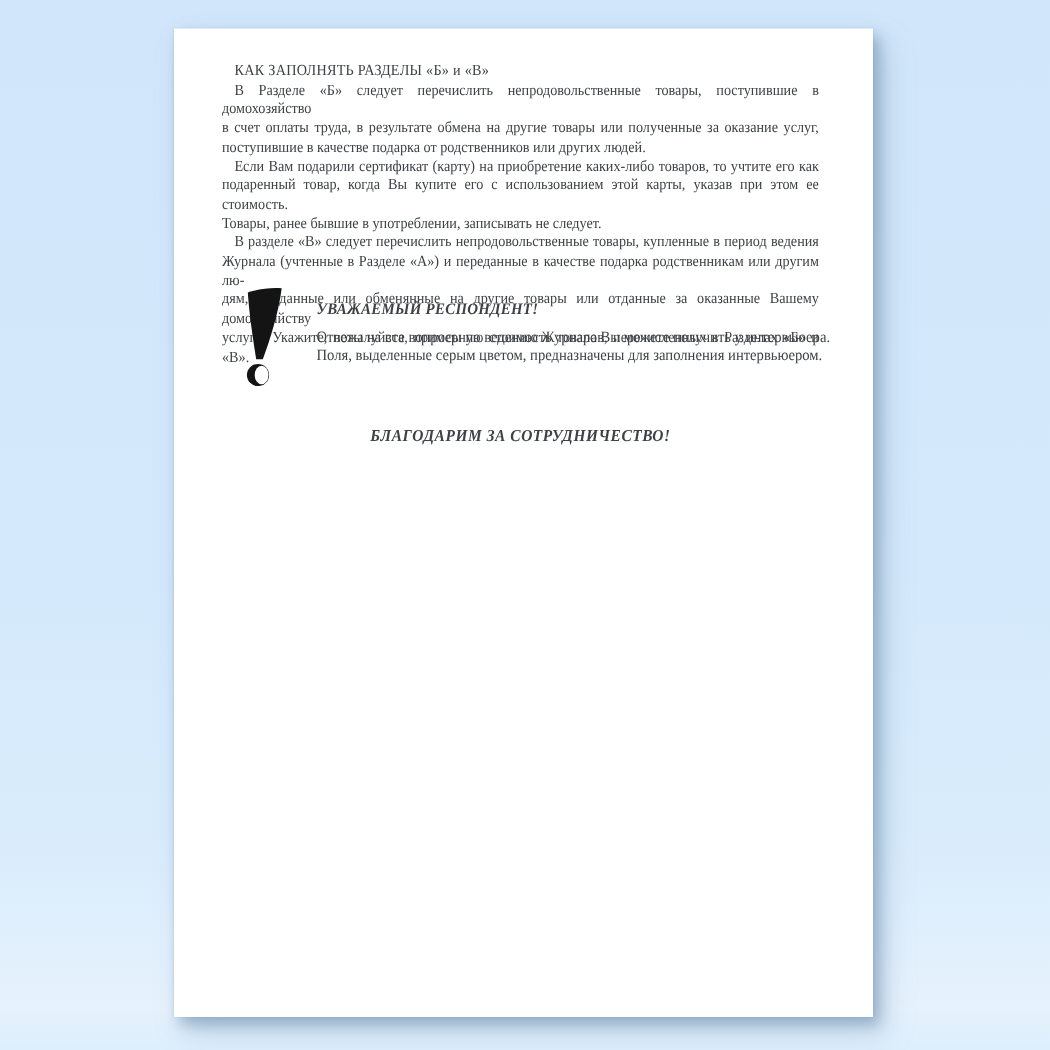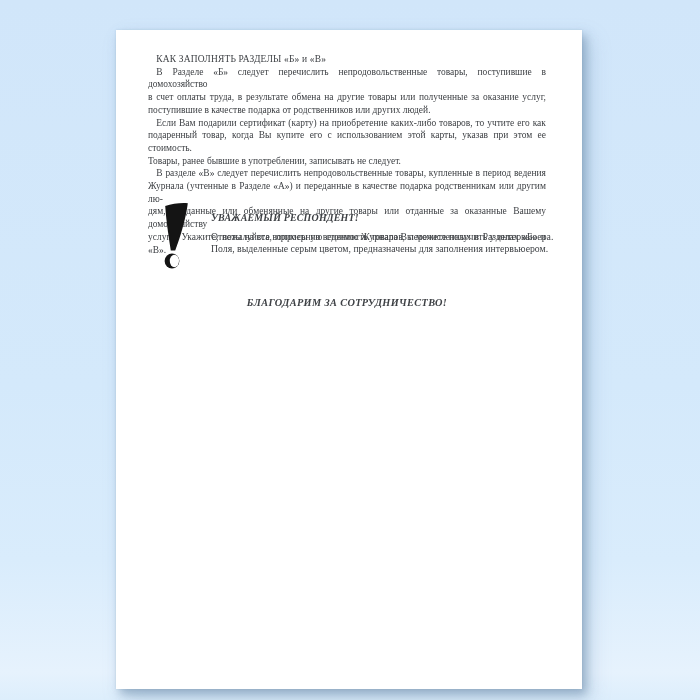--- a/index.html
+++ b/index.html
@@ -5,21 +5,21 @@
   html, body { margin: 0; padding: 0; }
   body {
     width: 700px; height: 700px; overflow: hidden;
     font-family: "Liberation Serif", "DejaVu Serif", serif;
   }
   .scene {
     position: relative; width: 700px; height: 700px;
     background: linear-gradient(180deg, #d1e6fa 0%, #d4e9fb 55%, #d9ecfc 80%, #e6f2fd 96%, #ddeefc 100%);
   }
   .page {
-    position: absolute; left: 116px; top: 30px; width: 466px; height: 659px;
+    position: absolute; left: 116px; top: 19px; width: 466px; height: 659px;
     background: #ffffff;
     box-shadow: 4px 5px 9px rgba(110,140,170,0.55), 8px 10px 18px rgba(130,160,195,0.35), 0 0 2px rgba(120,150,180,0.25);
   }
   .textblock {
     position: absolute; left: 32px; top: 23px; width: 433px;
     transform: scaleX(0.919); transform-origin: 0 0;
     color: #3e4145;
   }
   .line {
     font-size: 10.3px; line-height: 12.7px;

